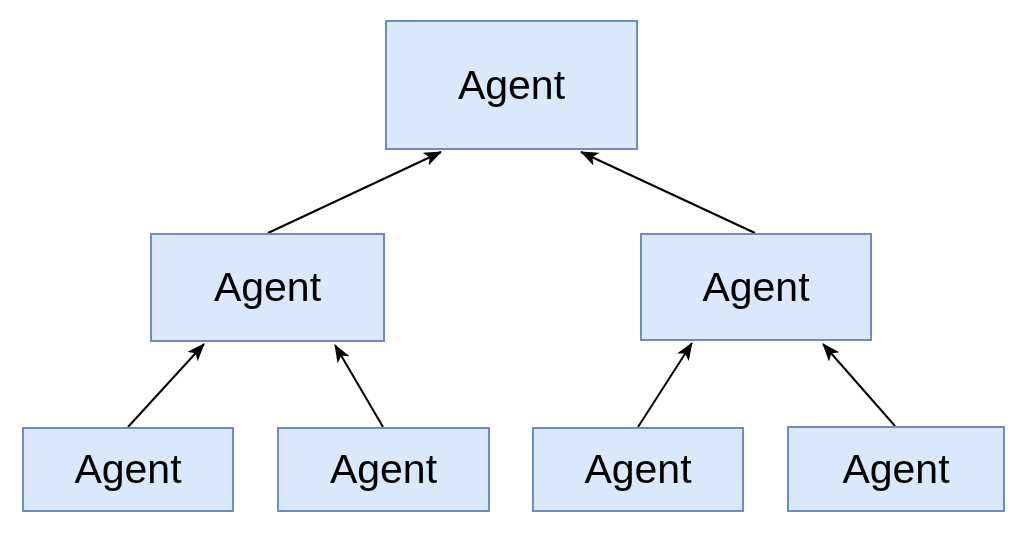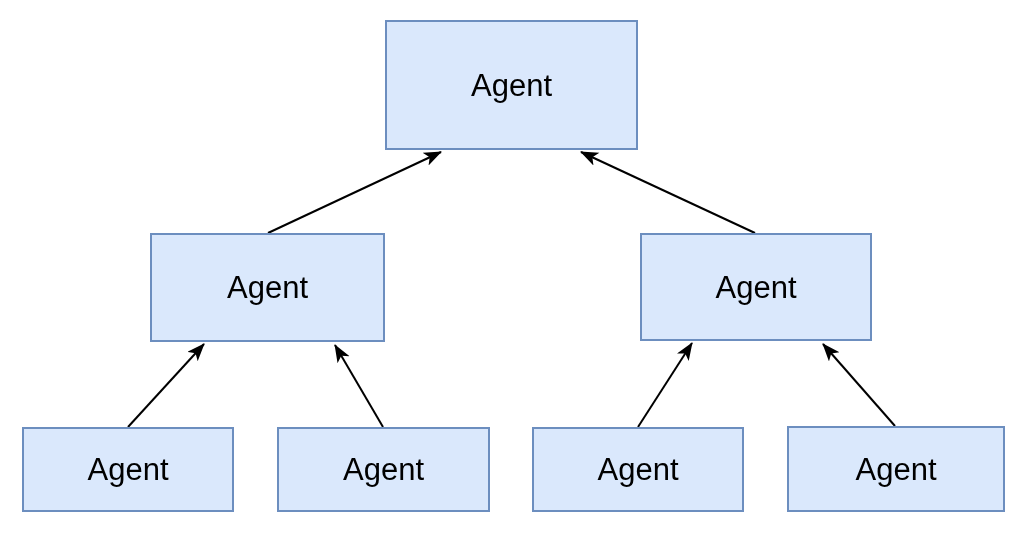--- a/index.html
+++ b/index.html
@@ -17,21 +17,21 @@
     width: 1024px; height: 534px;
   }
   .node {
     position: absolute;
     background: #dae8fc;
     border: 2px solid #6c8ebf;
     box-sizing: border-box;
     display: flex;
     align-items: center;
     justify-content: center;
-    font-size: 31px;
+    font-size: 41px;
     color: #000000;
     line-height: 1;
     user-select: none;
   }
   .node-root      { left: 385px; top: 20px;  width: 253px; height: 130px; }
   .node-mid-left  { left: 150px; top: 233px; width: 235px; height: 109px; }
   .node-mid-right { left: 640px; top: 233px; width: 232px; height: 108px; }
   .node-leaf-1    { left: 22px;  top: 427px; width: 212px; height: 85px; }
   .node-leaf-2    { left: 277px; top: 427px; width: 213px; height: 85px; }
   .node-leaf-3    { left: 532px; top: 427px; width: 212px; height: 85px; }

